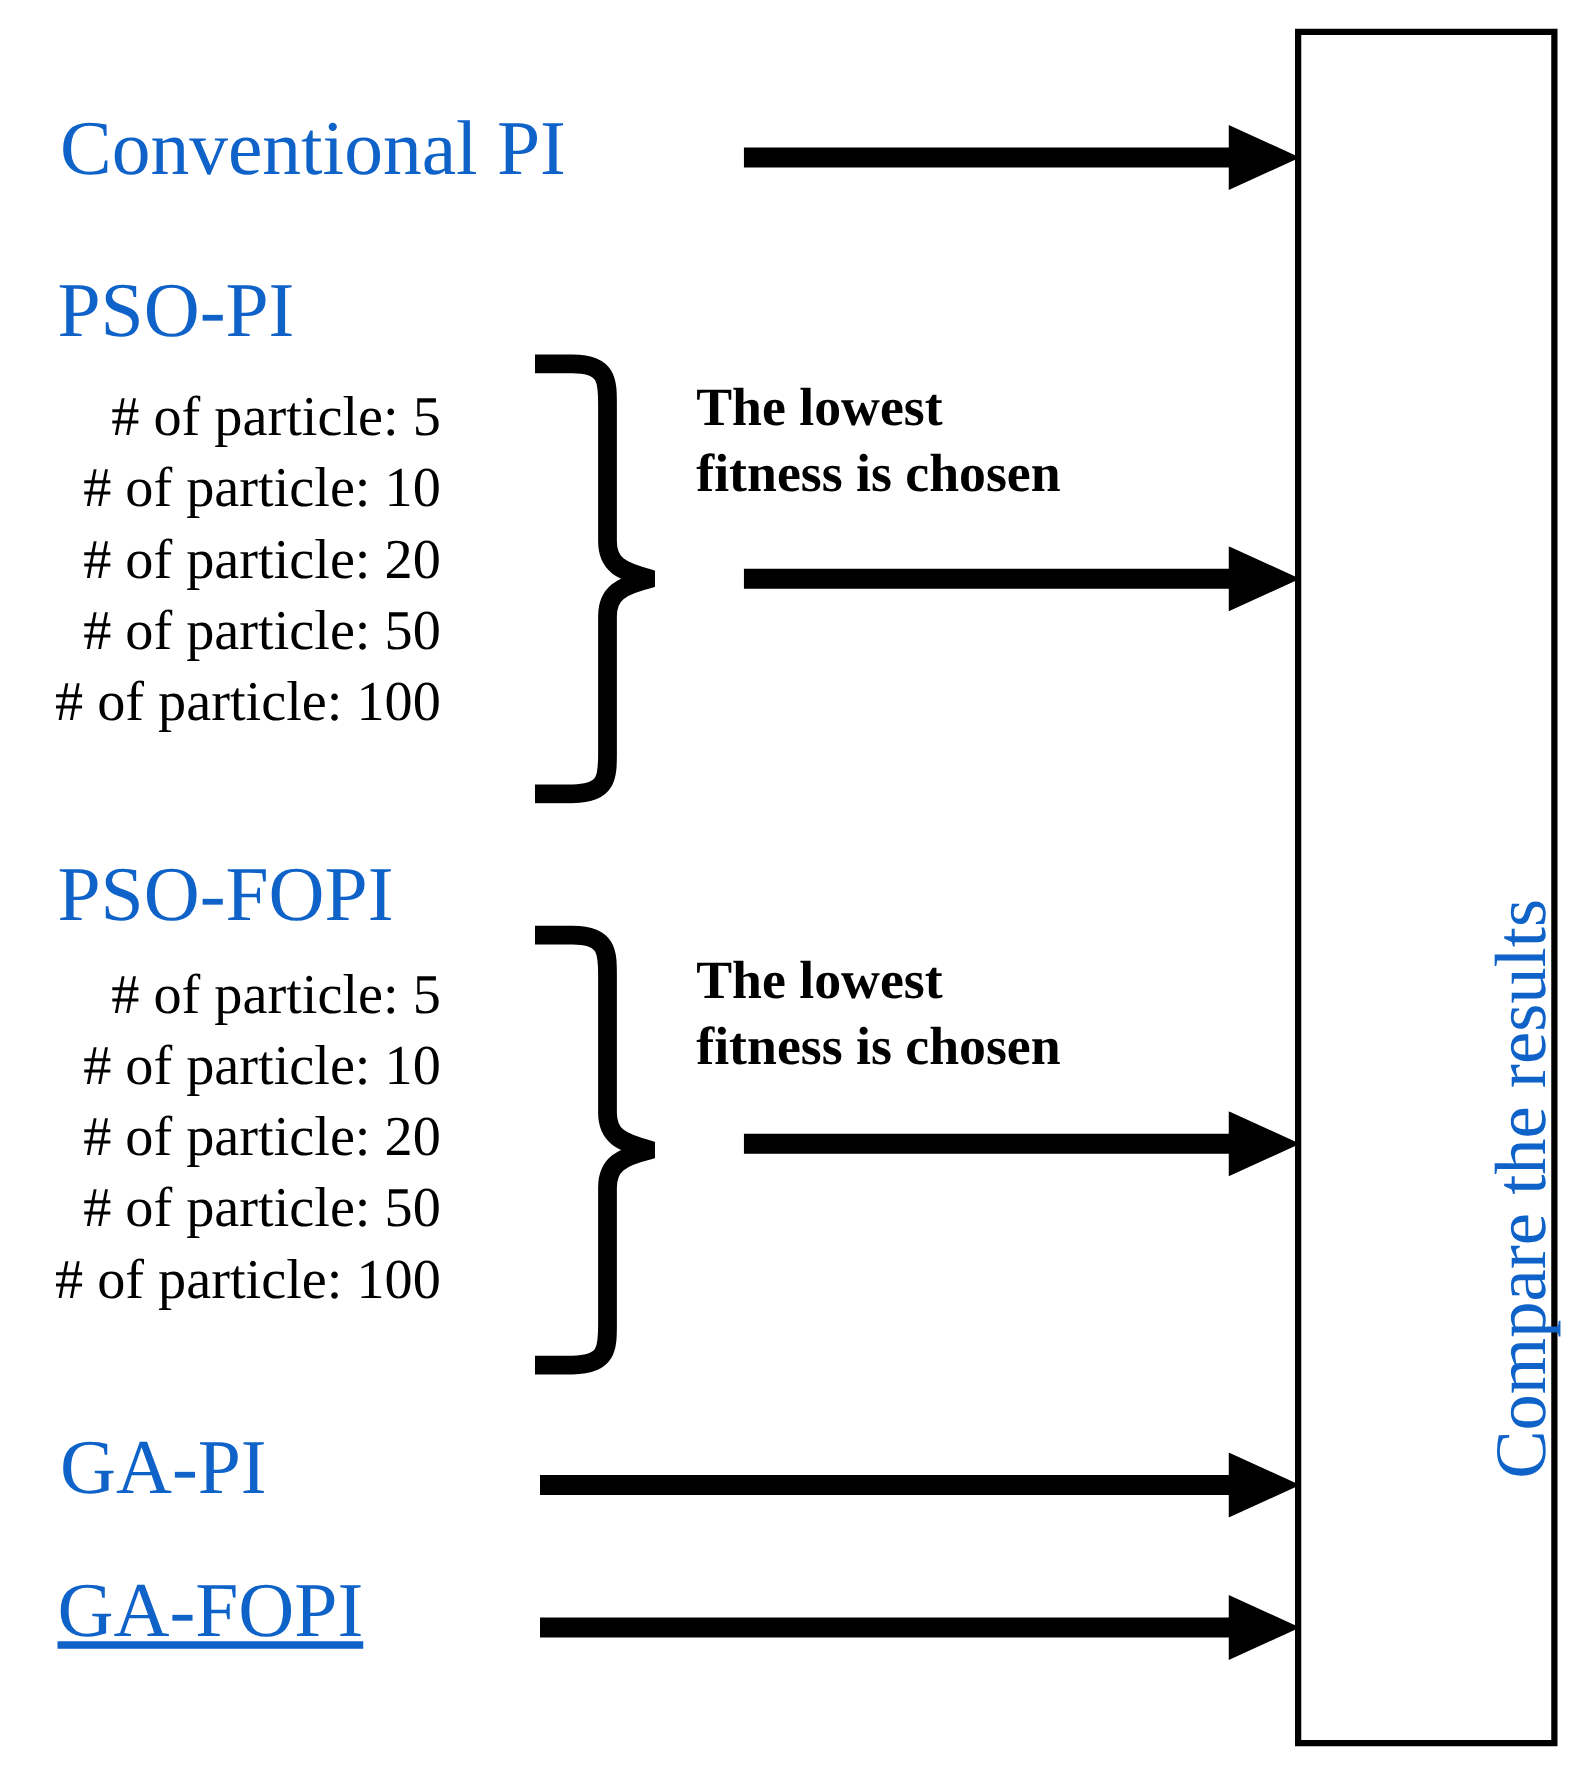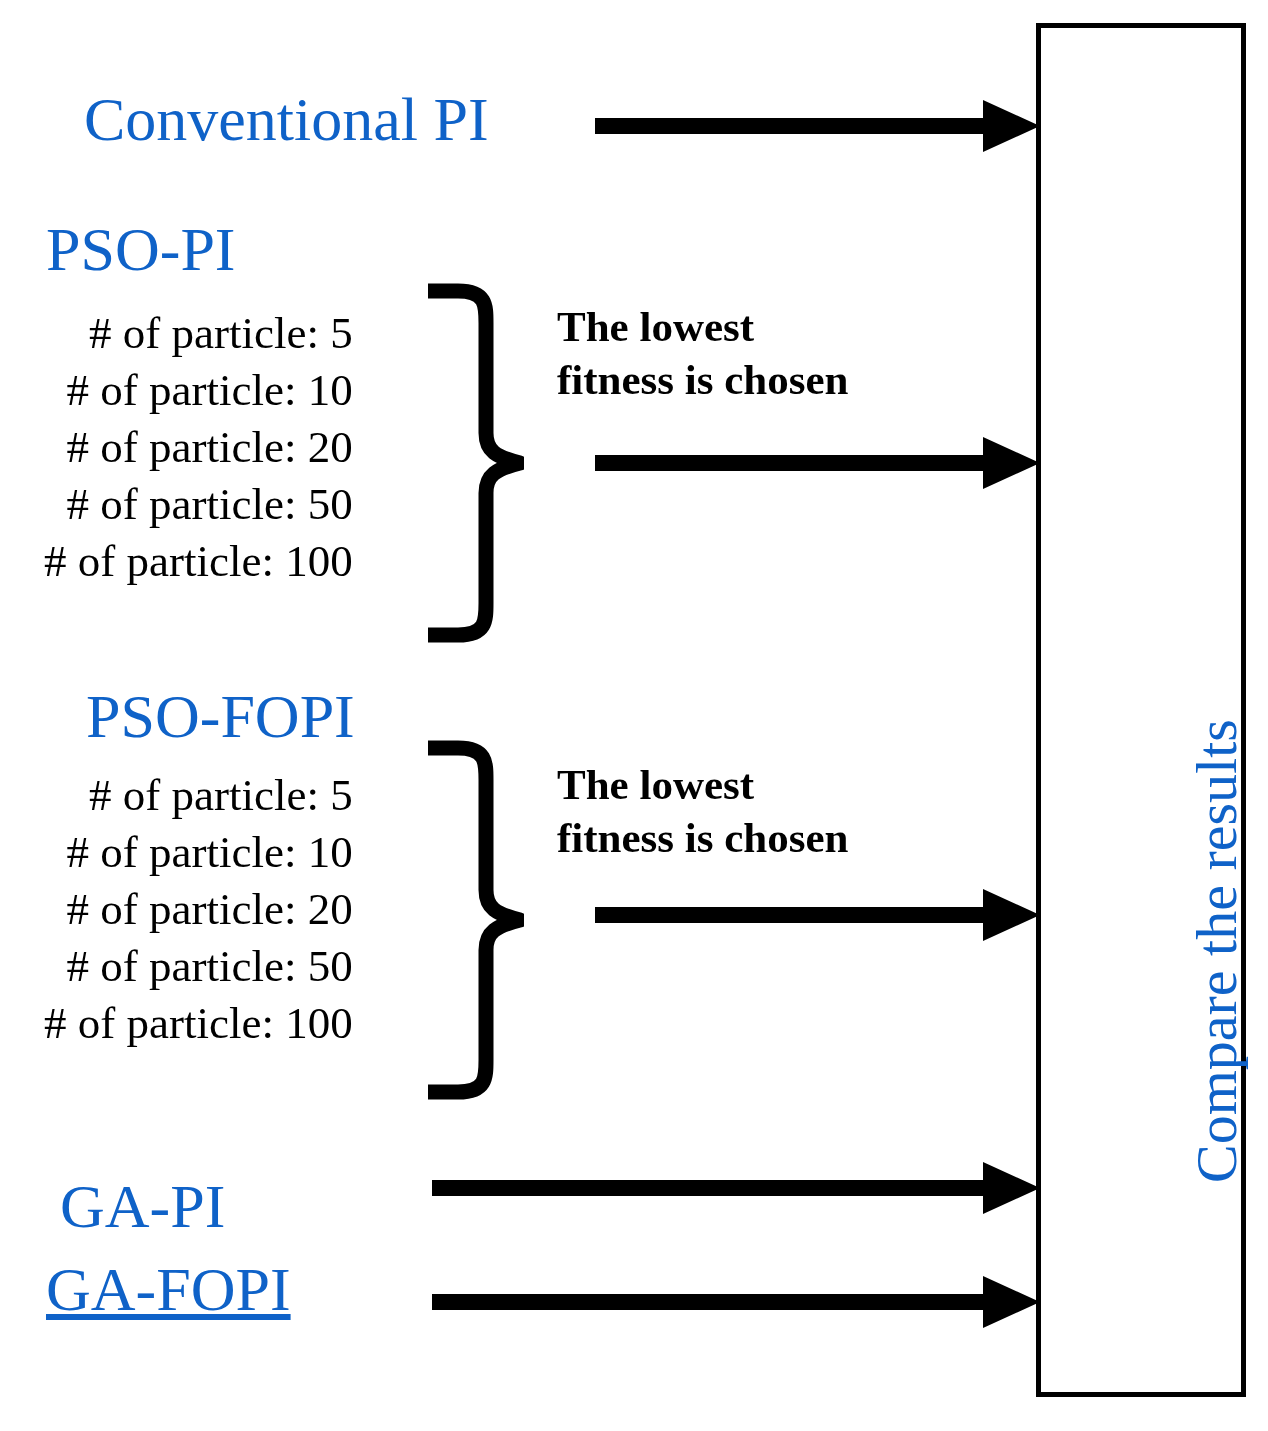--- a/index.html
+++ b/index.html
@@ -63,21 +63,21 @@
   .arrow-svg { display: block; }
 
   
   .brace-svg { display: block; }
 </style>
 </head>
 <body>
 
 <div id="canvas">
 
-  <div class="abs method-title" style="left:48px; top:88px;margin-left:36px;">Conventional PI</div>
+  <div class="abs method-title" style="left:48px; top:88px;">Conventional PI</div>
 
   <div class="abs" style="left:595px; top:100px;">
     <svg class="arrow-svg" width="445" height="52" viewBox="0 0 445 52">
       <path d="M0,18 L388,18 L388,0 L445,26 L388,52 L388,34 L0,34 Z" fill="#000000"></path>
     </svg>
   </div>
 
   <div class="abs method-title" style="left:46px; top:218px;">PSO-PI</div>
 
   <div class="abs particle-list" style="left:44px; top:305px;">
@@ -106,21 +106,21 @@
     <div>The lowest</div>
     <div>fitness is chosen</div>
   </div>
 
   <div class="abs" style="left:595px; top:437px;">
     <svg class="arrow-svg" width="445" height="52" viewBox="0 0 445 52">
       <path d="M0,18 L388,18 L388,0 L445,26 L388,52 L388,34 L0,34 Z" fill="#000000"></path>
     </svg>
   </div>
 
-  <div class="abs method-title" style="left:46px; top:685px;margin-left:40px;">PSO-FOPI</div>
+  <div class="abs method-title" style="left:46px; top:685px;">PSO-FOPI</div>
 
   <div class="abs particle-list" style="left:44px; top:767px;">
     <div class="particle-line"># of particle: 5</div>
     <div class="particle-line"># of particle: 10</div>
     <div class="particle-line"># of particle: 20</div>
     <div class="particle-line"># of particle: 50</div>
     <div class="particle-line"># of particle: 100</div>
   </div>
 
   <div class="abs" style="left:424px; top:740px;">
@@ -141,21 +141,21 @@
     <div>The lowest</div>
     <div>fitness is chosen</div>
   </div>
 
   <div class="abs" style="left:595px; top:889px;">
     <svg class="arrow-svg" width="445" height="52" viewBox="0 0 445 52">
       <path d="M0,18 L388,18 L388,0 L445,26 L388,52 L388,34 L0,34 Z" fill="#000000"></path>
     </svg>
   </div>
 
-  <div class="abs method-title" style="left:60px; top:1143px;margin-top:32px;">GA-PI</div>
+  <div class="abs method-title" style="left:48px; top:1143px;">GA-PI</div>
 
   <div class="abs" style="left:432px; top:1162px;">
     <svg class="arrow-svg" width="608" height="52" viewBox="0 0 608 52">
       <path d="M0,18 L551,18 L551,0 L608,26 L551,52 L551,34 L0,34 Z" fill="#000000"></path>
     </svg>
   </div>
 
   <div class="abs method-title" style="left:46px; top:1258px;text-decoration:underline;">GA-FOPI</div>
 
   <div class="abs" style="left:432px; top:1276px;">

